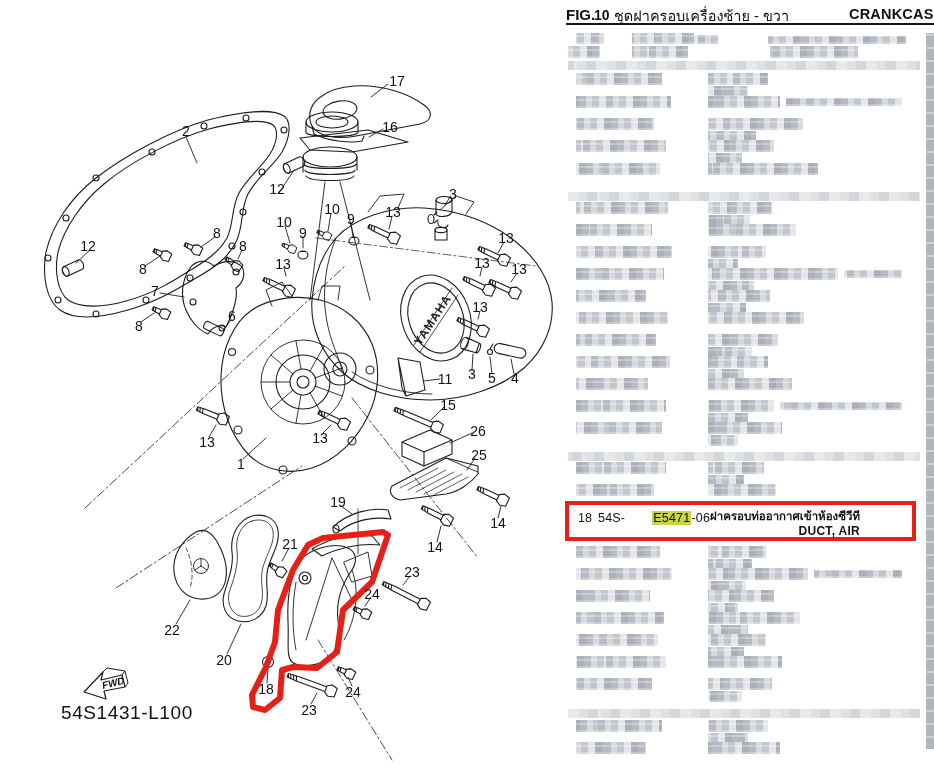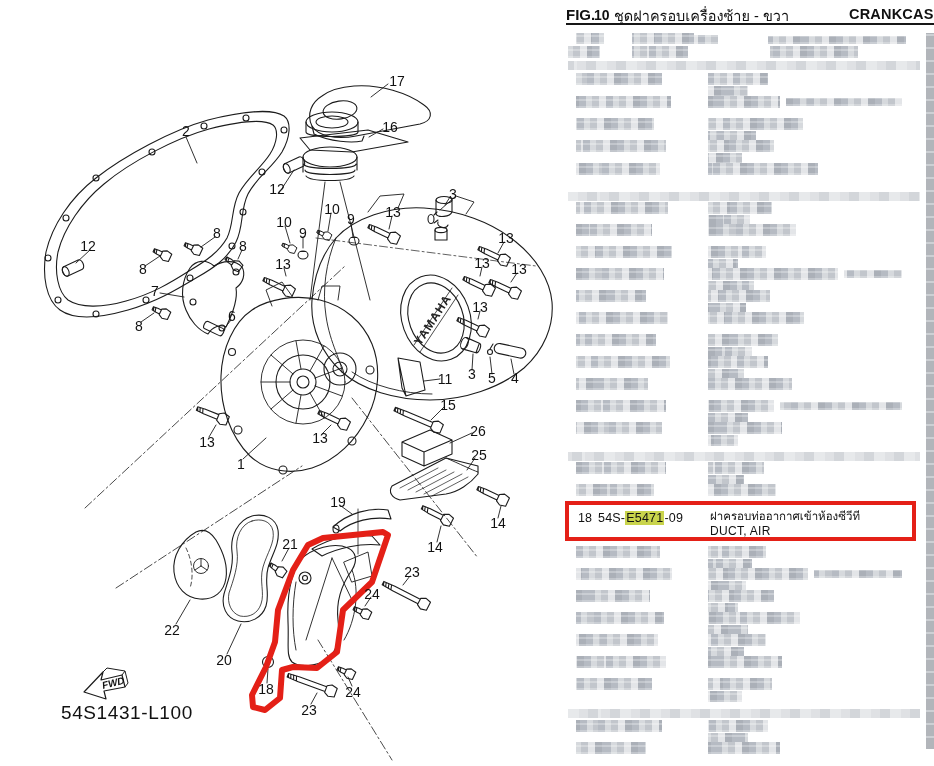--- a/index.html
+++ b/index.html
@@ -17,22 +17,22 @@
   .hdr-fig{left:566px;top:6px;font-size:15px;font-weight:bold;}
   .hdr-no{left:594px;top:7px;font-size:14px;font-weight:bold;}
   .hdr-thai{left:614px;top:4px;font-size:14.5px;font-weight:normal;}
   .hdr-en{left:849px;top:6px;font-size:14.5px;font-weight:bold;letter-spacing:.2px;white-space:nowrap;}
   .hdr-rule{left:566px;top:23px;width:368px;height:2.4px;background:#161616;}
   
   .hl-row{left:565px;top:501px;width:351px;height:40px;box-sizing:border-box;
           border:4px solid var(--red,#e42017);background:#fff;}
   .hl-ref{left:9px;top:6px;font-size:12.5px;}
   .hl-part{left:29px;top:6px;font-size:12.5px;letter-spacing:.2px;white-space:nowrap;}
-  .hl-part .yl{background:var(--yellow,#c9d44c);padding:0 1px;}
-  .hl-desc{left:141px;top:3px;line-height:13px;white-space:nowrap;}
+  .hl-part .yl{background:var(--yellow,#c9d44c);padding:0 1px;margin-left:27px;}
+  .hl-desc{left:141px;top:3px;line-height:13px;white-space:nowrap;font-weight:bold;}
   .hl-desc .th{font-size:11.5px;}
   .hl-desc .en{font-size:12px;letter-spacing:.3px;}
   .draw-no{left:61px;top:702px;font-size:19px;letter-spacing:.6px;}
   
   svg .lbl text{font-size:14px;fill:#111;stroke:none;font-family:"Liberation Sans",sans-serif;}
 </style>
 </head>
 <body>
 
 <div id="stage">
@@ -266,30 +266,30 @@
         <text x="172" y="635" text-anchor="middle">22</text>
         <text x="224" y="665" text-anchor="middle">20</text>
         <text x="266" y="694" text-anchor="middle">18</text>
         <text x="353" y="697" text-anchor="middle">24</text>
         <text x="309" y="715" text-anchor="middle">23</text>
       </g>
   </svg>
 
   <div class="abs draw-no">54S1431-L100</div>
 
-  <div class="abs" style="left:0;top:0;width:934px;height:766px;">
+  <div class="abs" style="left:0;top:0;width:934px;height:766px;text-align:right;">
     <span class="abs hdr-fig">FIG.</span>
     <span class="abs hdr-no">10</span>
     <span class="abs hdr-thai">ชุดฝาครอบเครื่องซ้าย - ขวา</span>
     <span class="abs hdr-en">CRANKCASE</span>
     <div class="abs hdr-rule"></div>
 
     <div class="abs hl-row">
       <span class="abs hl-ref">18</span>
-      <span class="abs hl-part"><span>54S-</span><span class="yl">E5471</span><span>-09</span></span>
+      <span class="abs hl-part"><span>54S-</span><span class="yl">E5471</span><span>-06</span></span>
       <span class="abs hl-desc">
         <span class="th">ฝาครอบท่ออากาศเข้าห้องซีวีที</span><br>
         <span class="en">DUCT, AIR</span>
       </span>
     </div>
   <div class="mz" style="left: 576px; top: 33px; width: 28px; height: 11px; background-position: 16px 0px;"></div>
       <div class="mz" style="left: 632px; top: 33px; width: 62px; height: 11px; background-position: 23px 0px;"></div>
       <div class="mz" style="left: 694px; top: 35px; width: 24px; height: 9px; background-position: 28px 0px;"></div>
       <div class="mz" style="left: 768px; top: 36px; width: 138px; height: 8px; background-position: 34px 0px;"></div>
       <div class="mz" style="left: 568px; top: 46px; width: 32px; height: 12px; background-position: 24px 0px;"></div>

